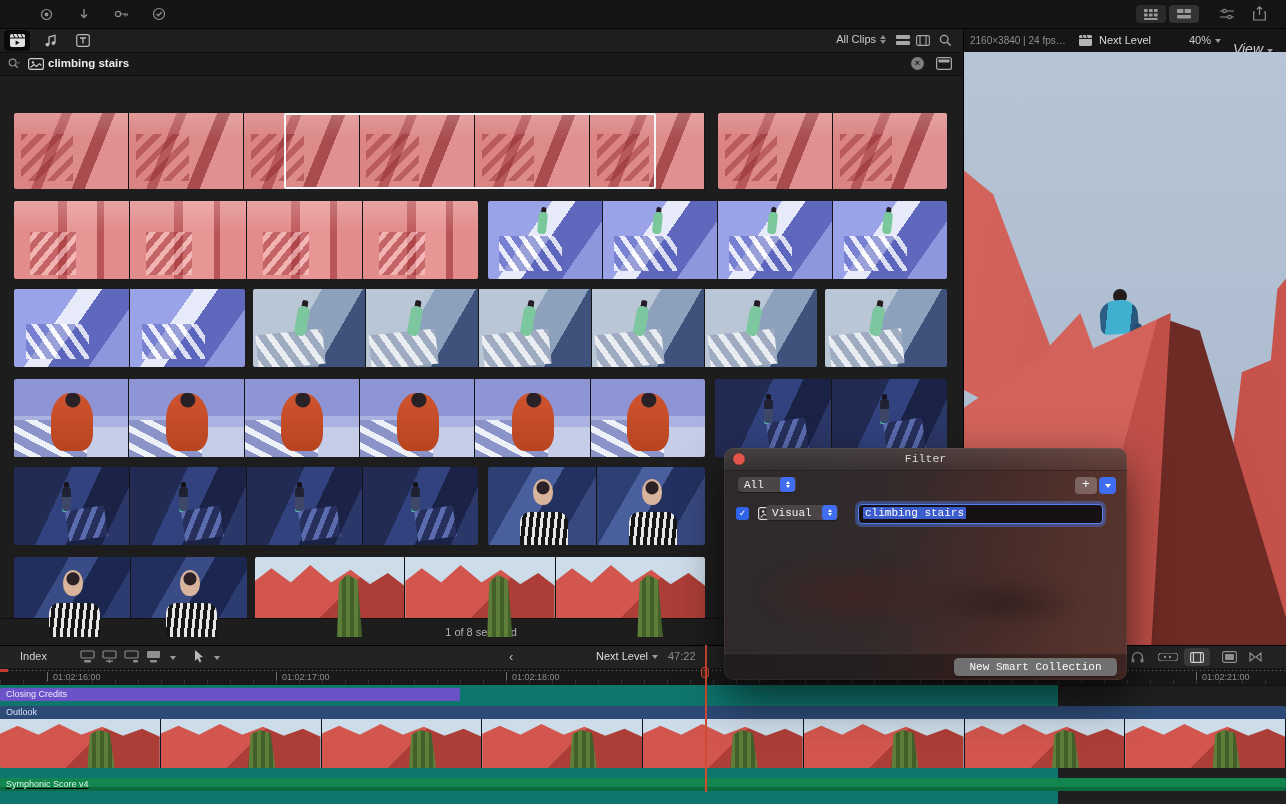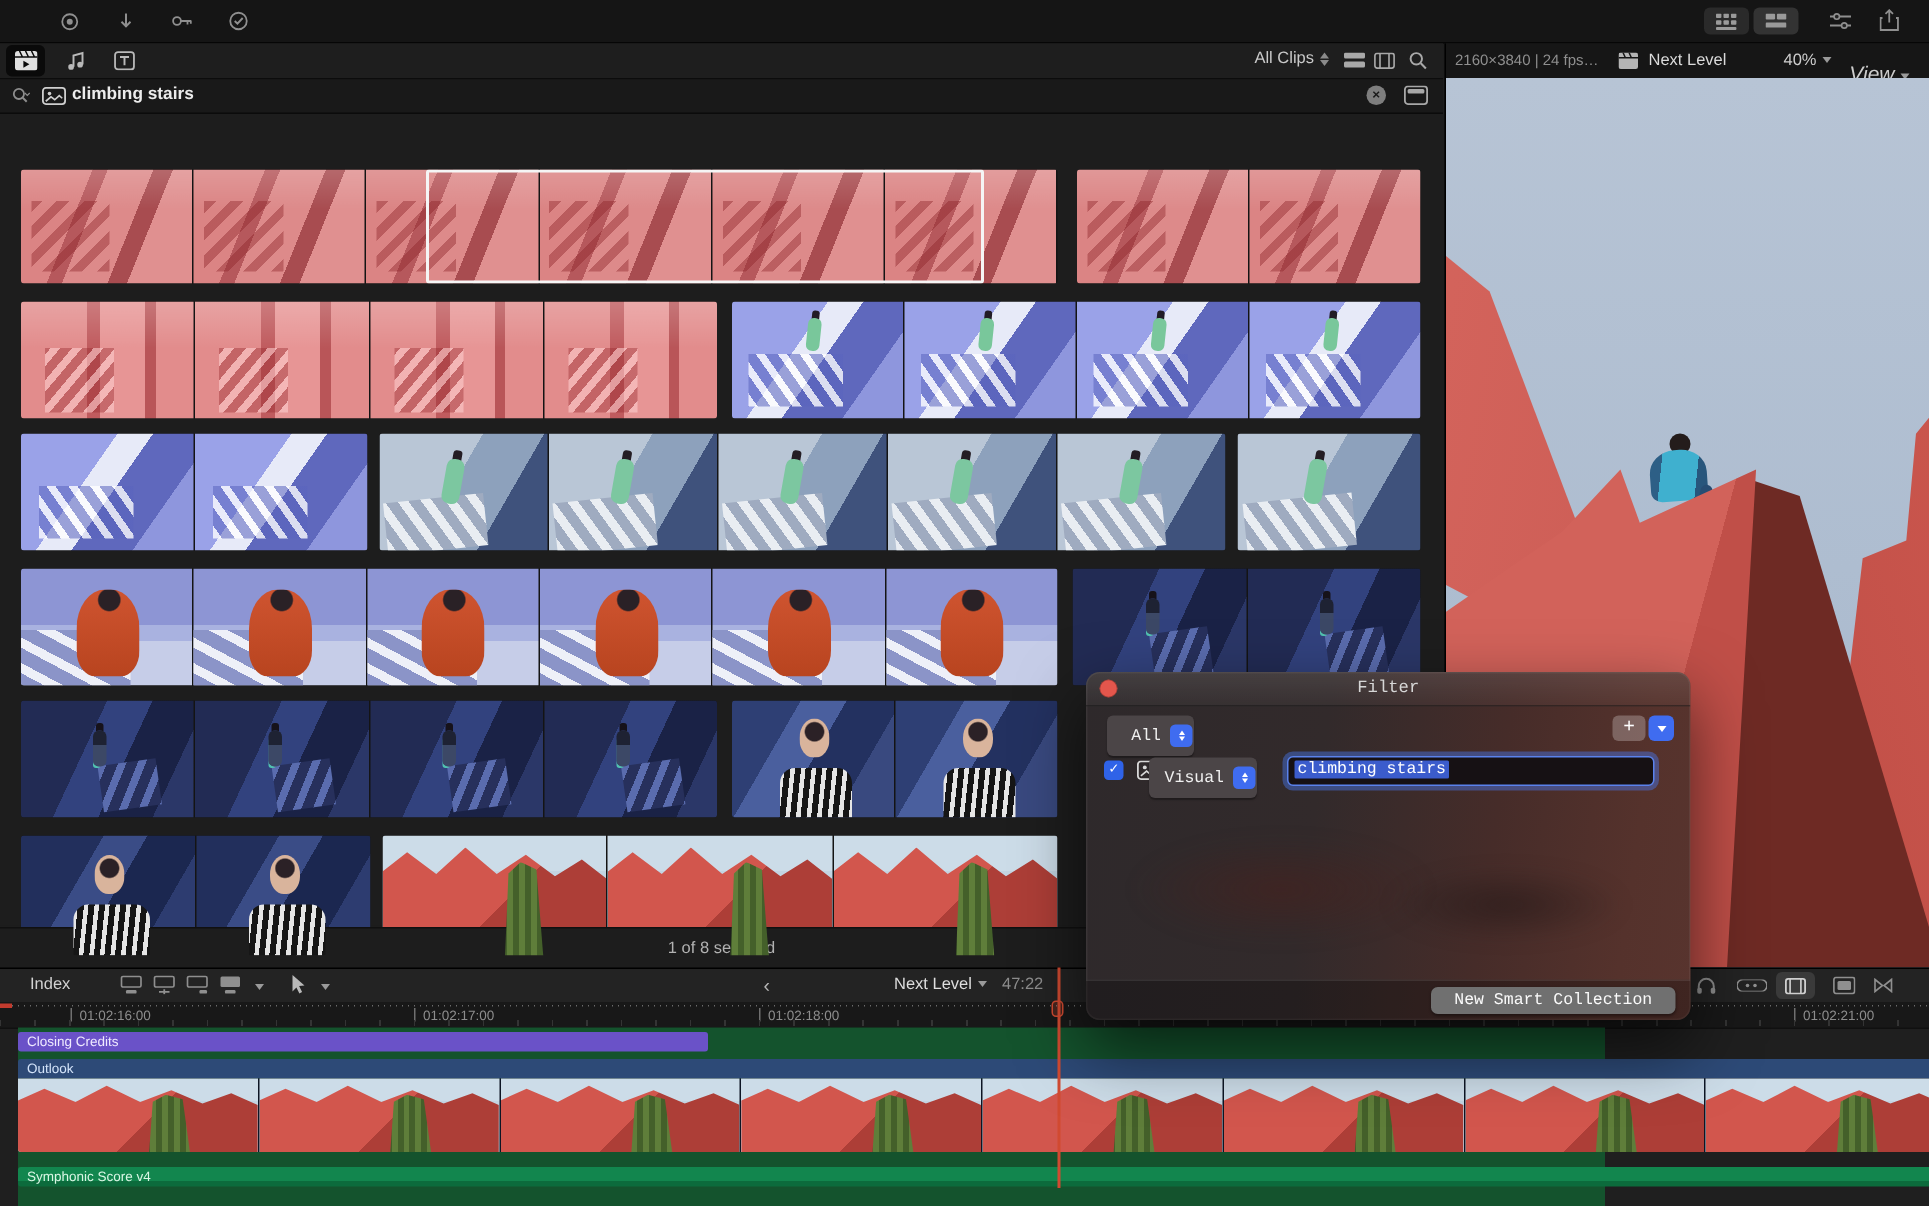--- a/index.html
+++ b/index.html
@@ -114,21 +114,21 @@
   .tl-btn-lit{position:absolute;top:2px;width:26px;height:18px;background:#3a3a3a;border-radius:4px;
     display:flex;align-items:center;justify-content:center;color:#cfcfcf;}
   #ruler{position:absolute;left:0;top:22px;width:1286px;height:17px;background:#181818;border-bottom:1px solid #101010;}
   #ruler::before{content:"";position:absolute;left:0;top:2px;width:100%;height:1px;
     background:repeating-linear-gradient(to right,#6b6b6b 0 1px,transparent 1px 4px);}
   #ruler::after{content:"";position:absolute;left:0;bottom:1px;width:100%;height:4px;
     background:repeating-linear-gradient(to right,#343434 0 1px,transparent 1px 23px);}
   .ruler-label{position:absolute;top:4px;color:#8d8d8d;font-size:9px;white-space:nowrap;}
   .ruler-label::before{content:"";position:absolute;left:-6px;top:0;width:1px;height:9px;background:#6f6f6f;}
   #ruler-red{position:absolute;left:0;top:1px;width:8px;height:3px;background:#c23b2e;}
-  #tracks{position:absolute;left:12px;top:39px;width:1058px;height:120px;background:#14532d;}
+  #tracks{position:absolute;left:0;top:39px;width:1058px;height:120px;background:#0f766e;}
   #trk-title{position:absolute;left:0;top:3px;height:13px;border-radius:2px;overflow:hidden;}
   #trk-title .lbl{padding-left:6px;font-size:9px;line-height:13px;}
   #outlook{position:absolute;left:0;top:21px;width:1286px;height:62px;border-radius:2px;overflow:hidden;}
   #outlook-head{height:13px;}
   #outlook-head .lbl{padding-left:6px;font-size:9px;line-height:13px;}
   #outlook-frames{display:flex;height:49px;background:#0d1524;}
   #outlook-frames .frame{margin-right:1px;}
   #trk-music{position:absolute;left:0;top:93px;width:1286px;height:13px;border-radius:2px;}
   #trk-music .lbl{padding-left:6px;font-size:9px;line-height:13px;}
   #playhead{position:absolute;left:705px;top:645px;width:2px;height:147px;background:#d14a31;z-index:20;}
@@ -137,22 +137,22 @@
 
   
   #filter-dialog{left:724px;top:448px;width:403px;height:232px;border-radius:9px;z-index:50;
     background:linear-gradient(98deg,#2e292b 0%,#322a2b 38%,#462c29 66%,#55322c 88%,#58342e 100%);
     box-shadow:0 18px 45px rgba(0,0,0,.6),0 0 0 1px rgba(255,255,255,.06) inset;overflow:hidden;font-family:Liberation Mono, monospace;}
   #fd-title{position:absolute;left:0;top:0;width:100%;height:22px;
     background:linear-gradient(180deg,rgba(255,255,255,.10),rgba(255,255,255,.03));border-bottom:1px solid rgba(0,0,0,.45);}
   #fd-close{position:absolute;left:9px;top:5px;width:12px;height:12px;border-radius:50%;background:#e4564c;
     box-shadow:0 0 0 .5px rgba(0,0,0,.3) inset;}
   #fd-title-text{position:absolute;left:0;right:0;top:4px;text-align:center;color:#d6d6d6;font-size:11.5px;}
-  .popup{height:27px;background:#4b4547;border-radius:4px;display:inline-flex;align-items:center;
-    box-shadow:0 1px 1px rgba(0,0,0,.35);text-align:right;}
+  .popup{height:15px;background:#4b4547;border-radius:4px;display:inline-flex;align-items:center;
+    box-shadow:0 1px 1px rgba(0,0,0,.35);}
   .popup .plabel{color:#f0f0f0;font-size:11px;padding:0 6px;flex:1;}
   .popup .pstep{width:15px;height:15px;margin-right:1px;border-radius:3.5px;background:#3f6cf0;
     display:flex;flex-direction:column;align-items:center;justify-content:center;gap:1px;}
   .pstep .tri-up{border-bottom-color:#fff;border-left-width:2.5px;border-right-width:2.5px;border-bottom-width:3px;}
   .pstep .tri-dn{border-top-color:#fff;border-left-width:2.5px;border-right-width:2.5px;border-top-width:3px;}
   #fd-match{position:absolute;left:14px;top:29px;width:58px;}
   #fd-add{position:absolute;right:30px;top:29px;width:22px;height:17px;border-radius:4px;background:rgba(255,255,255,.25);
     color:#fff;font-size:13px;text-align:center;line-height:16px;}
   #fd-add-dd{position:absolute;right:11px;top:29px;width:17px;height:17px;border-radius:4px;background:#3f6cf0;
     display:flex;align-items:center;justify-content:center;}
@@ -519,21 +519,21 @@
             <div class="frame f-cactus" style="flex: 1 1 0px;"></div>
             <div class="frame f-cactus" style="flex: 1 1 0px;"></div>
             <div class="frame f-cactus" style="flex: 1 1 0px;"></div>
             <div class="frame f-cactus" style="flex: 1 1 0px;"></div>
             <div class="frame f-cactus" style="flex: 1 1 0px;"></div>
             <div class="frame f-cactus" style="flex: 1 1 0px;"></div>
             <div class="frame f-cactus" style="flex: 1 1 0px;"></div>
             <div class="frame f-cactus" style="flex: 1 1 0px;"></div>
           </div>
       </div>
-      <div id="trk-music" style="background: linear-gradient(rgb(18, 134, 78) 0px, rgb(18, 134, 78) 70%, rgb(12, 107, 60) 70%);">
+      <div id="trk-music" style="background: linear-gradient(rgb(18, 134, 78) 0px, rgb(18, 134, 78) 70%, rgb(12, 107, 60) 70%); text-decoration: underline;">
         <div class="lbl" style="color: rgb(217, 246, 228);">Symphonic Score v4</div>
       </div>
     </div>
   </div>
 
   <div id="playhead" class="abs"></div>
   <div id="playhead-handle" class="abs"></div>
 
   <div id="filter-dialog" class="abs">
     <div id="fd-title">

